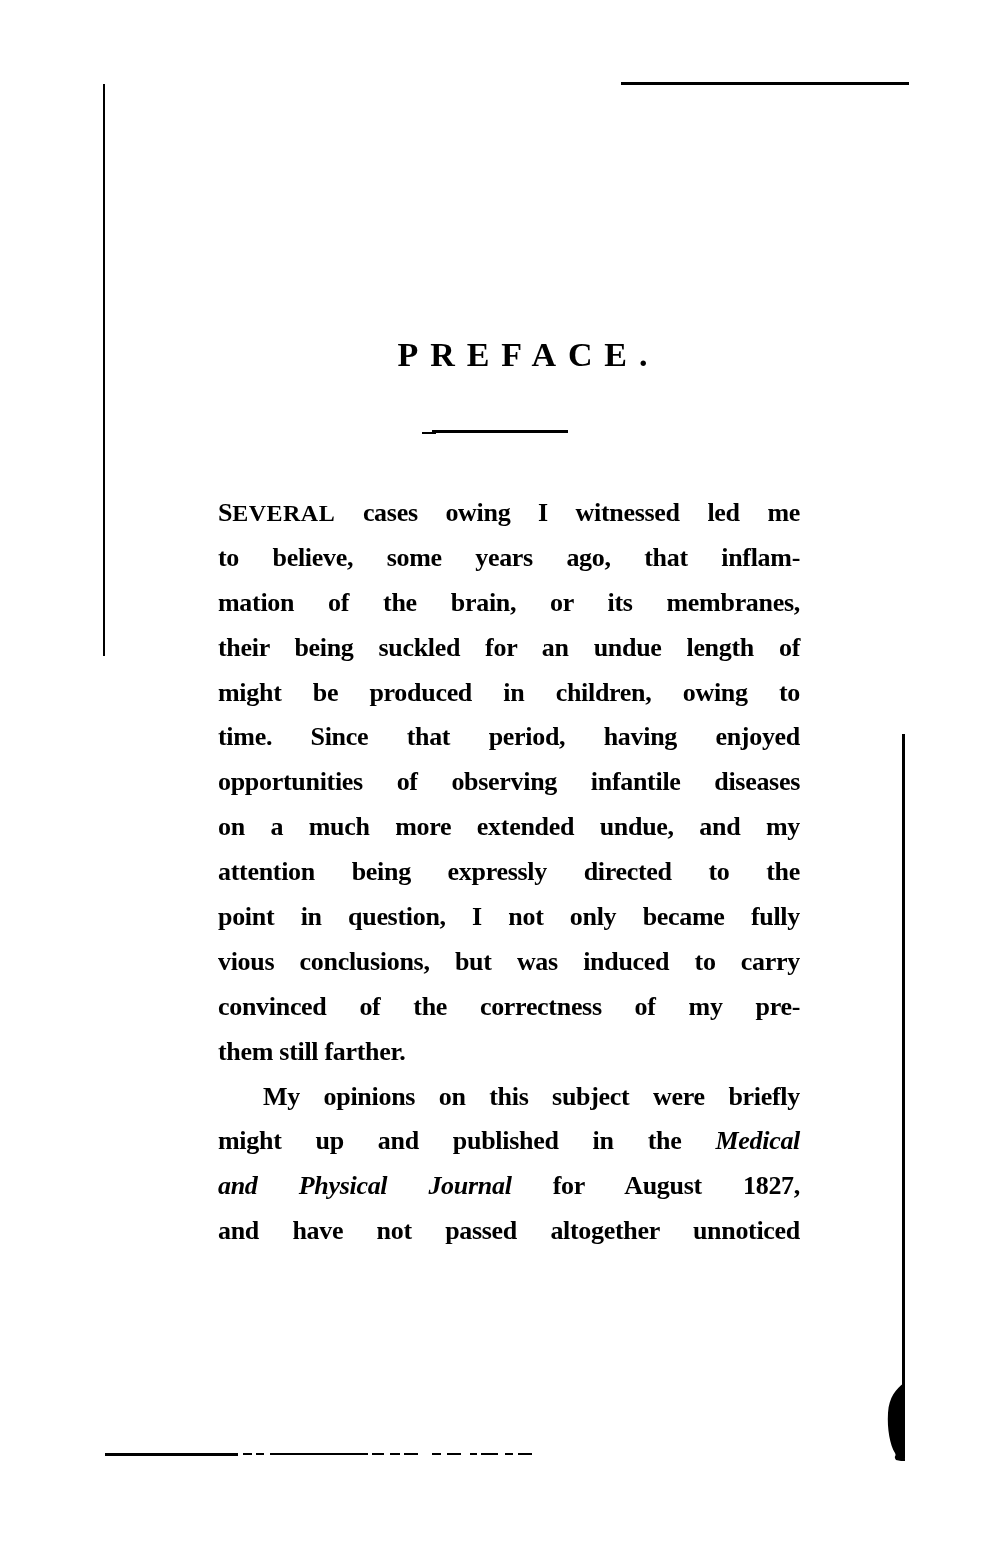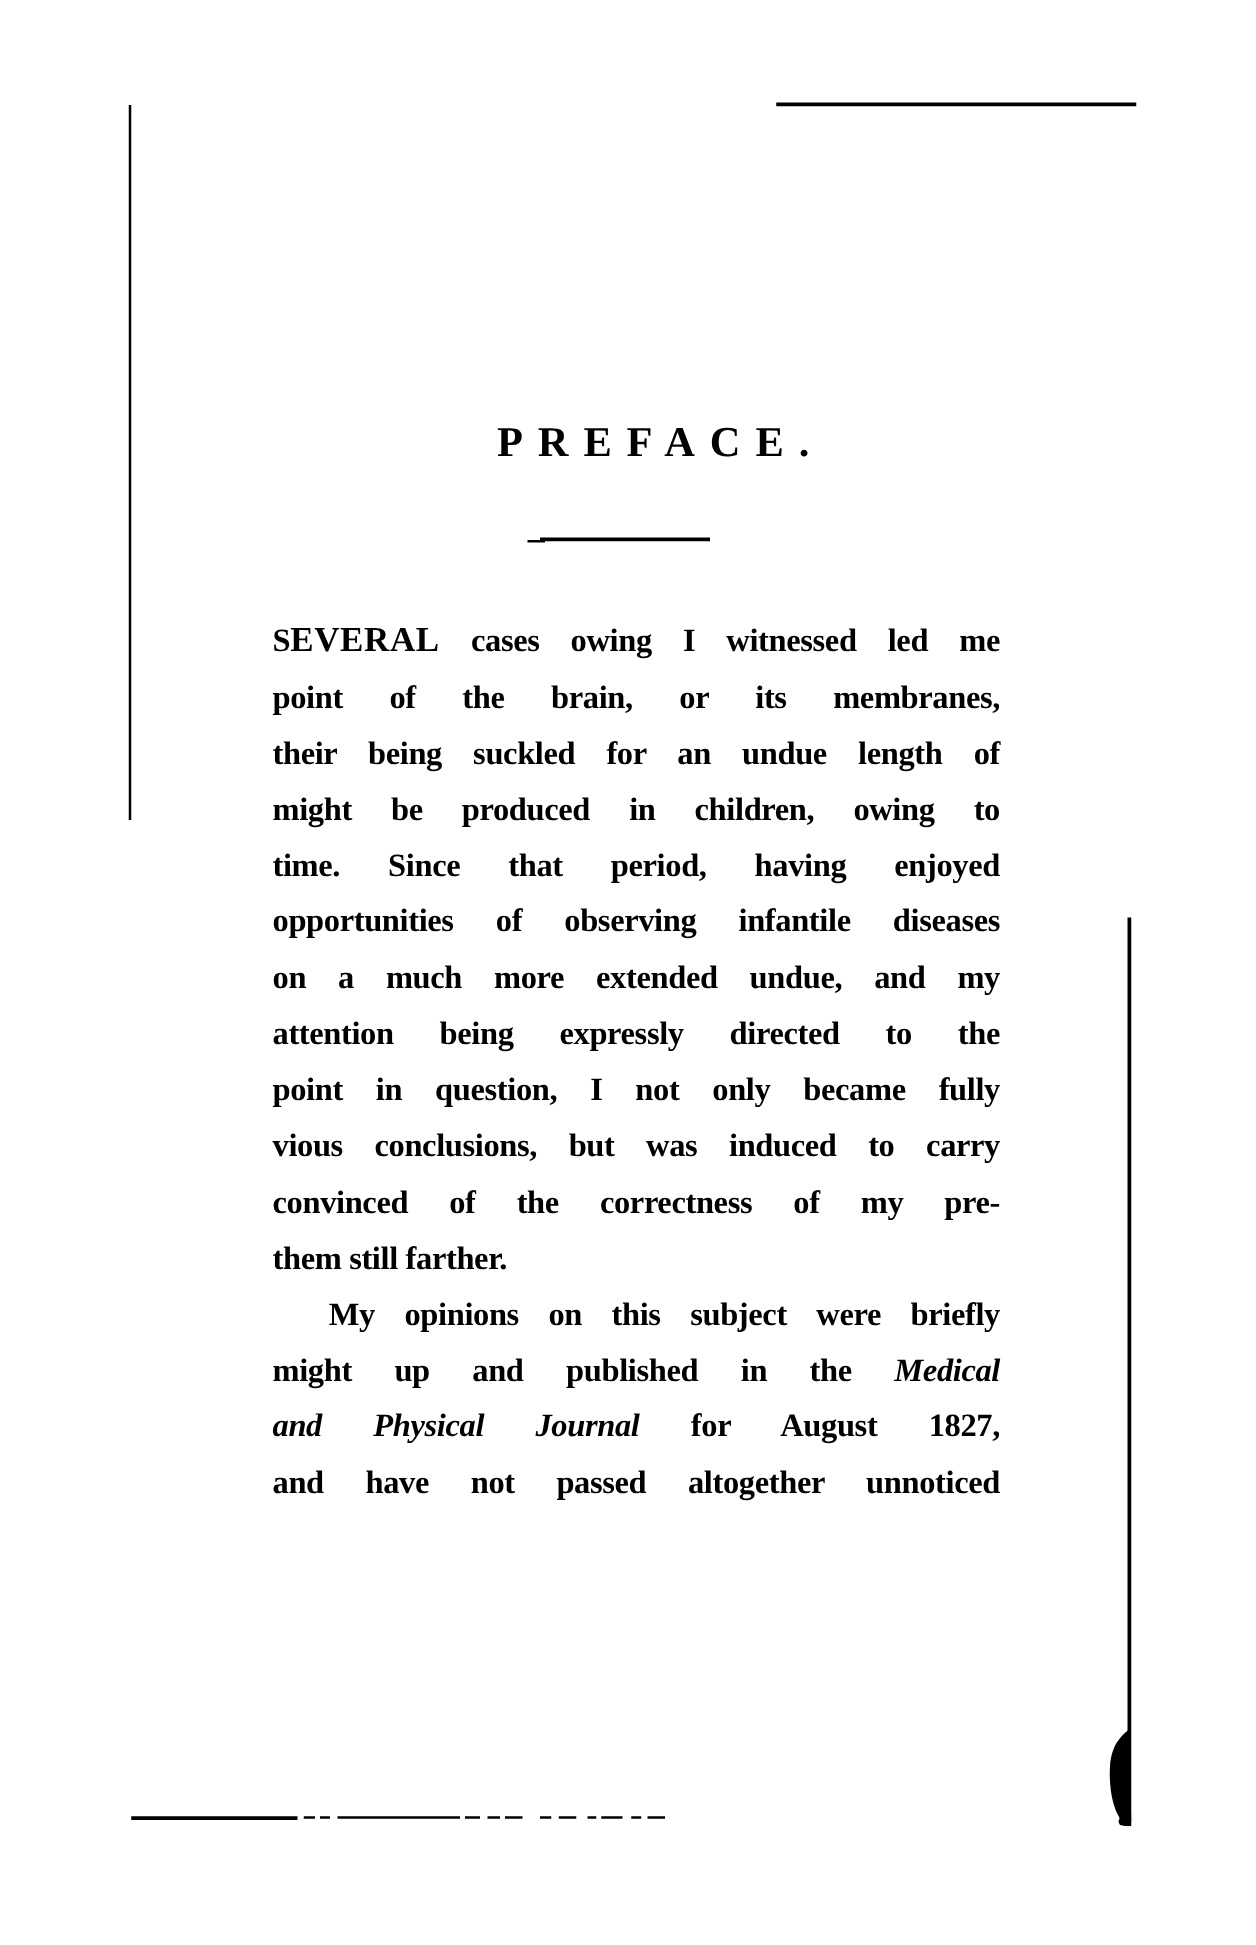--- a/index.html
+++ b/index.html
@@ -59,39 +59,40 @@
     line-height: 44.9px;
     text-align: justify;
     text-align-last: justify;
     white-space: nowrap;
   }
   .line.lastline {
     text-align: right;
     text-align-last: left;
   }
   .line.indented { padding-left: 45px; }
-  .sc { font-size: 28px; letter-spacing: 0.5px; }
+  .sc { font-size: 24px; letter-spacing: 0.5px; }
   .it { font-style: italic; }
 </style>
 </head>
 <body>
 
 <div class="page">
 
   <div class="rule left-margin-rule"></div>
   <div class="rule header-top-rule"></div>
 
   <div class="title">PREFACE.</div>
 
   <div class="rule title-divider"></div>
   <div class="rule title-divider-notch"></div>
 
   <div class="text-block">
     <div class="line"><span>S</span><span class="sc">EVERAL</span><span> cases owing I witnessed led me</span></div>
-    <div class="line">point of the brain, or its membranes,</div>
+    <div class="line">to believe, some years ago, that inflam-</div>
+    <div class="line">mation of the brain, or its membranes,</div>
     <div class="line">their being suckled for an undue length of</div>
     <div class="line">might be produced in children, owing to</div>
     <div class="line">time.  Since that period, having enjoyed</div>
     <div class="line">opportunities of observing infantile diseases</div>
     <div class="line">on a much more extended undue, and my</div>
     <div class="line">attention being expressly directed to the</div>
     <div class="line">point in question, I not only became fully</div>
     <div class="line">vious conclusions, but was induced to carry</div>
     <div class="line">convinced of the correctness of my pre-</div>
     <div class="line lastline">them still farther.</div>

